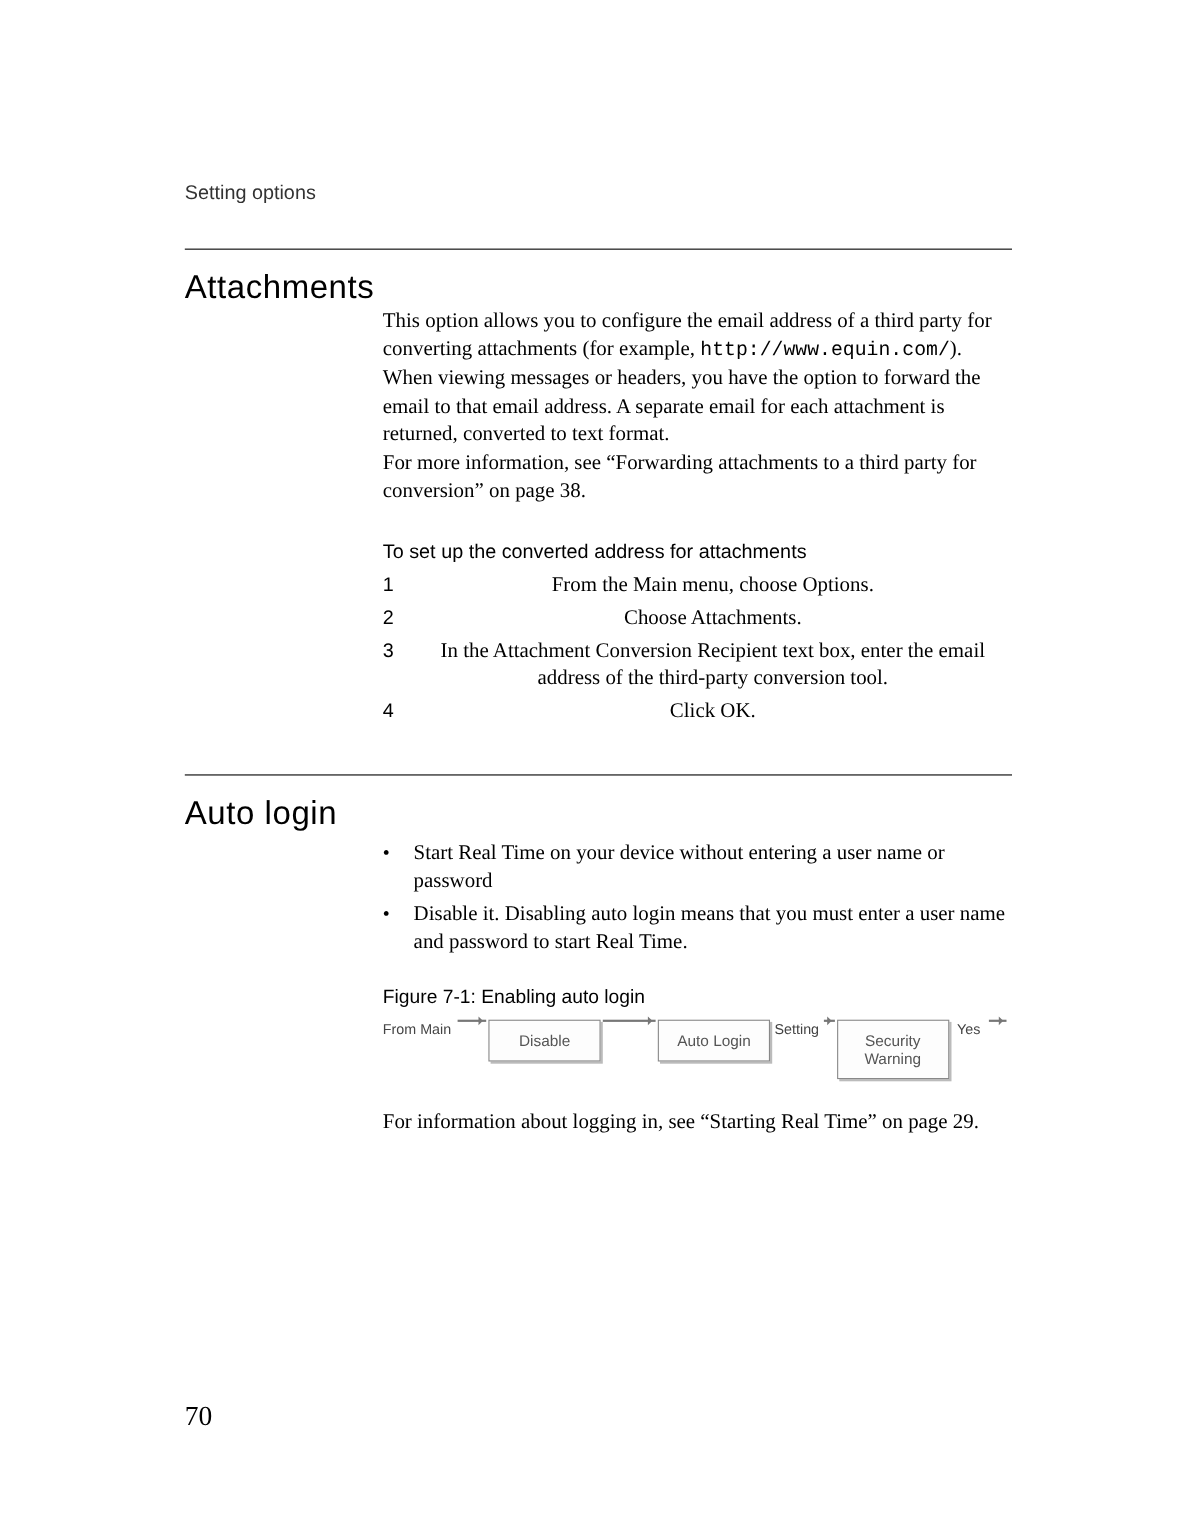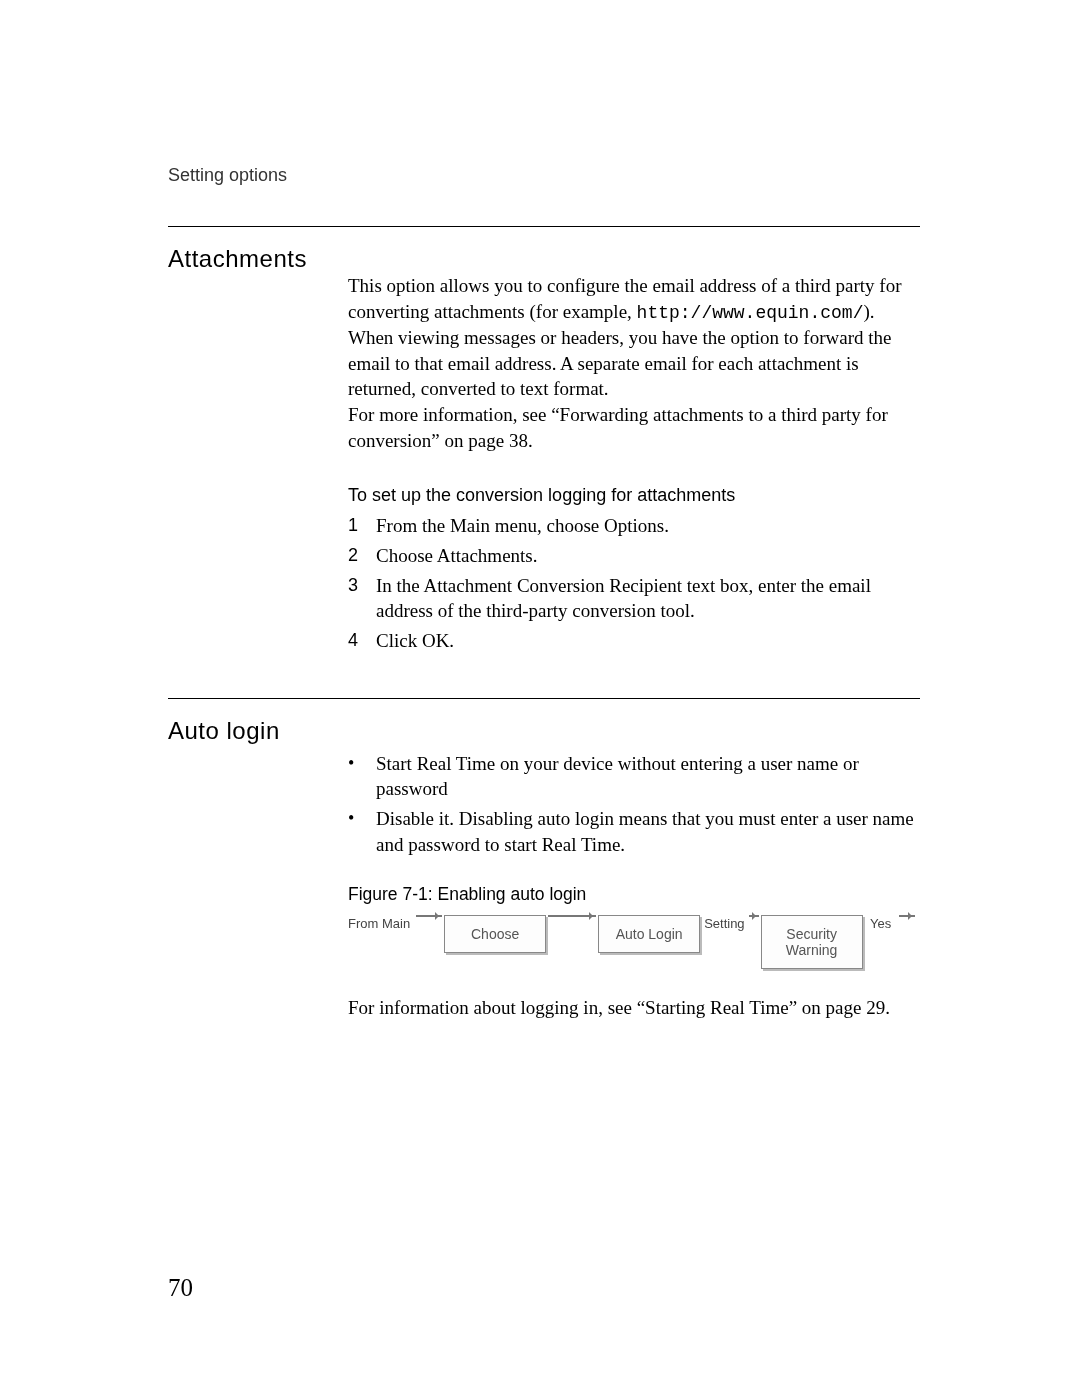--- a/index.html
+++ b/index.html
@@ -22,21 +22,21 @@
     color: #333;
     margin-bottom: 40px;
   }
   .hr {
     border: none;
     border-top: 1.5px solid #000;
     margin: 0;
   }
   .section-heading {
     font-family: Arial, Helvetica, sans-serif;
-    font-size: 24px;
+    font-size: 30px;
     font-weight: 400;
     margin: 18px 0 0 0;
     letter-spacing: 0.5px;
   }
   .body-col {
     margin-left: 180px;
     font-size: 19px;
     line-height: 1.35;
   }
   .para {
@@ -58,20 +58,21 @@
     margin-top: 4px;
   }
   .steps .num {
     width: 28px;
     flex: 0 0 28px;
     font-family: Arial, Helvetica, sans-serif;
     font-size: 18px;
   }
   .steps .txt {
     flex: 1;
+    text-align: center;
   }
   .bullets {
     margin-top: 6px;
   }
   .bullets .row {
     display: flex;
     margin-top: 4px;
   }
   .bullets .dot {
     width: 28px;
@@ -153,21 +154,21 @@
 
   <hr class="hr">
   <h1 class="section-heading">Attachments</h1>
 
   <div class="body-col">
     <div class="para">
       <span>This option allows you to configure the email address of a third party for converting attachments (for example, </span><span class="mono">http://www.equin.com/</span><span>). When viewing messages or headers, you have the option to forward the email to that email address. A separate email for each attachment is returned, converted to text format.</span>
     </div>
     <div class="para">For more information, see “Forwarding attachments to a third party for conversion” on page 38.</div>
 
-    <div class="sans-label">To set up the conversion logging for attachments</div>
+    <div class="sans-label">To set up the converted address for attachments</div>
 
     <div class="steps">
       <div class="row">
         <div class="num">1</div>
         <div class="txt">From the Main menu, choose Options.</div>
       </div>
       <div class="row">
         <div class="num">2</div>
         <div class="txt">Choose Attachments.</div>
       </div>
@@ -198,21 +199,21 @@
         <div class="dot">•</div>
         <div class="txt">Disable it. Disabling auto login means that you must enter a user name and password to start Real Time.</div>
       </div>
     </div>
 
     <div class="figure-caption">Figure 7-1: Enabling auto login</div>
 
     <div class="flowchart">
       <div class="flow-label">From Main</div>
       <div class="flow-arrow"></div>
-      <div class="flow-box">Choose</div>
+      <div class="flow-box">Disable</div>
       <div class="flow-arrow" style="width:48px"></div>
       <div class="flow-box">Auto Login</div>
       <div class="flow-label-over">Setting</div>
       <div class="flow-arrow" style="width:10px"></div>
       <div class="flow-box">
         <div>Security</div>
         <div>Warning</div>
       </div>
       <div class="flow-label-over" style="min-width:28px">Yes</div>
       <div class="flow-arrow" style="width:16px"></div>

